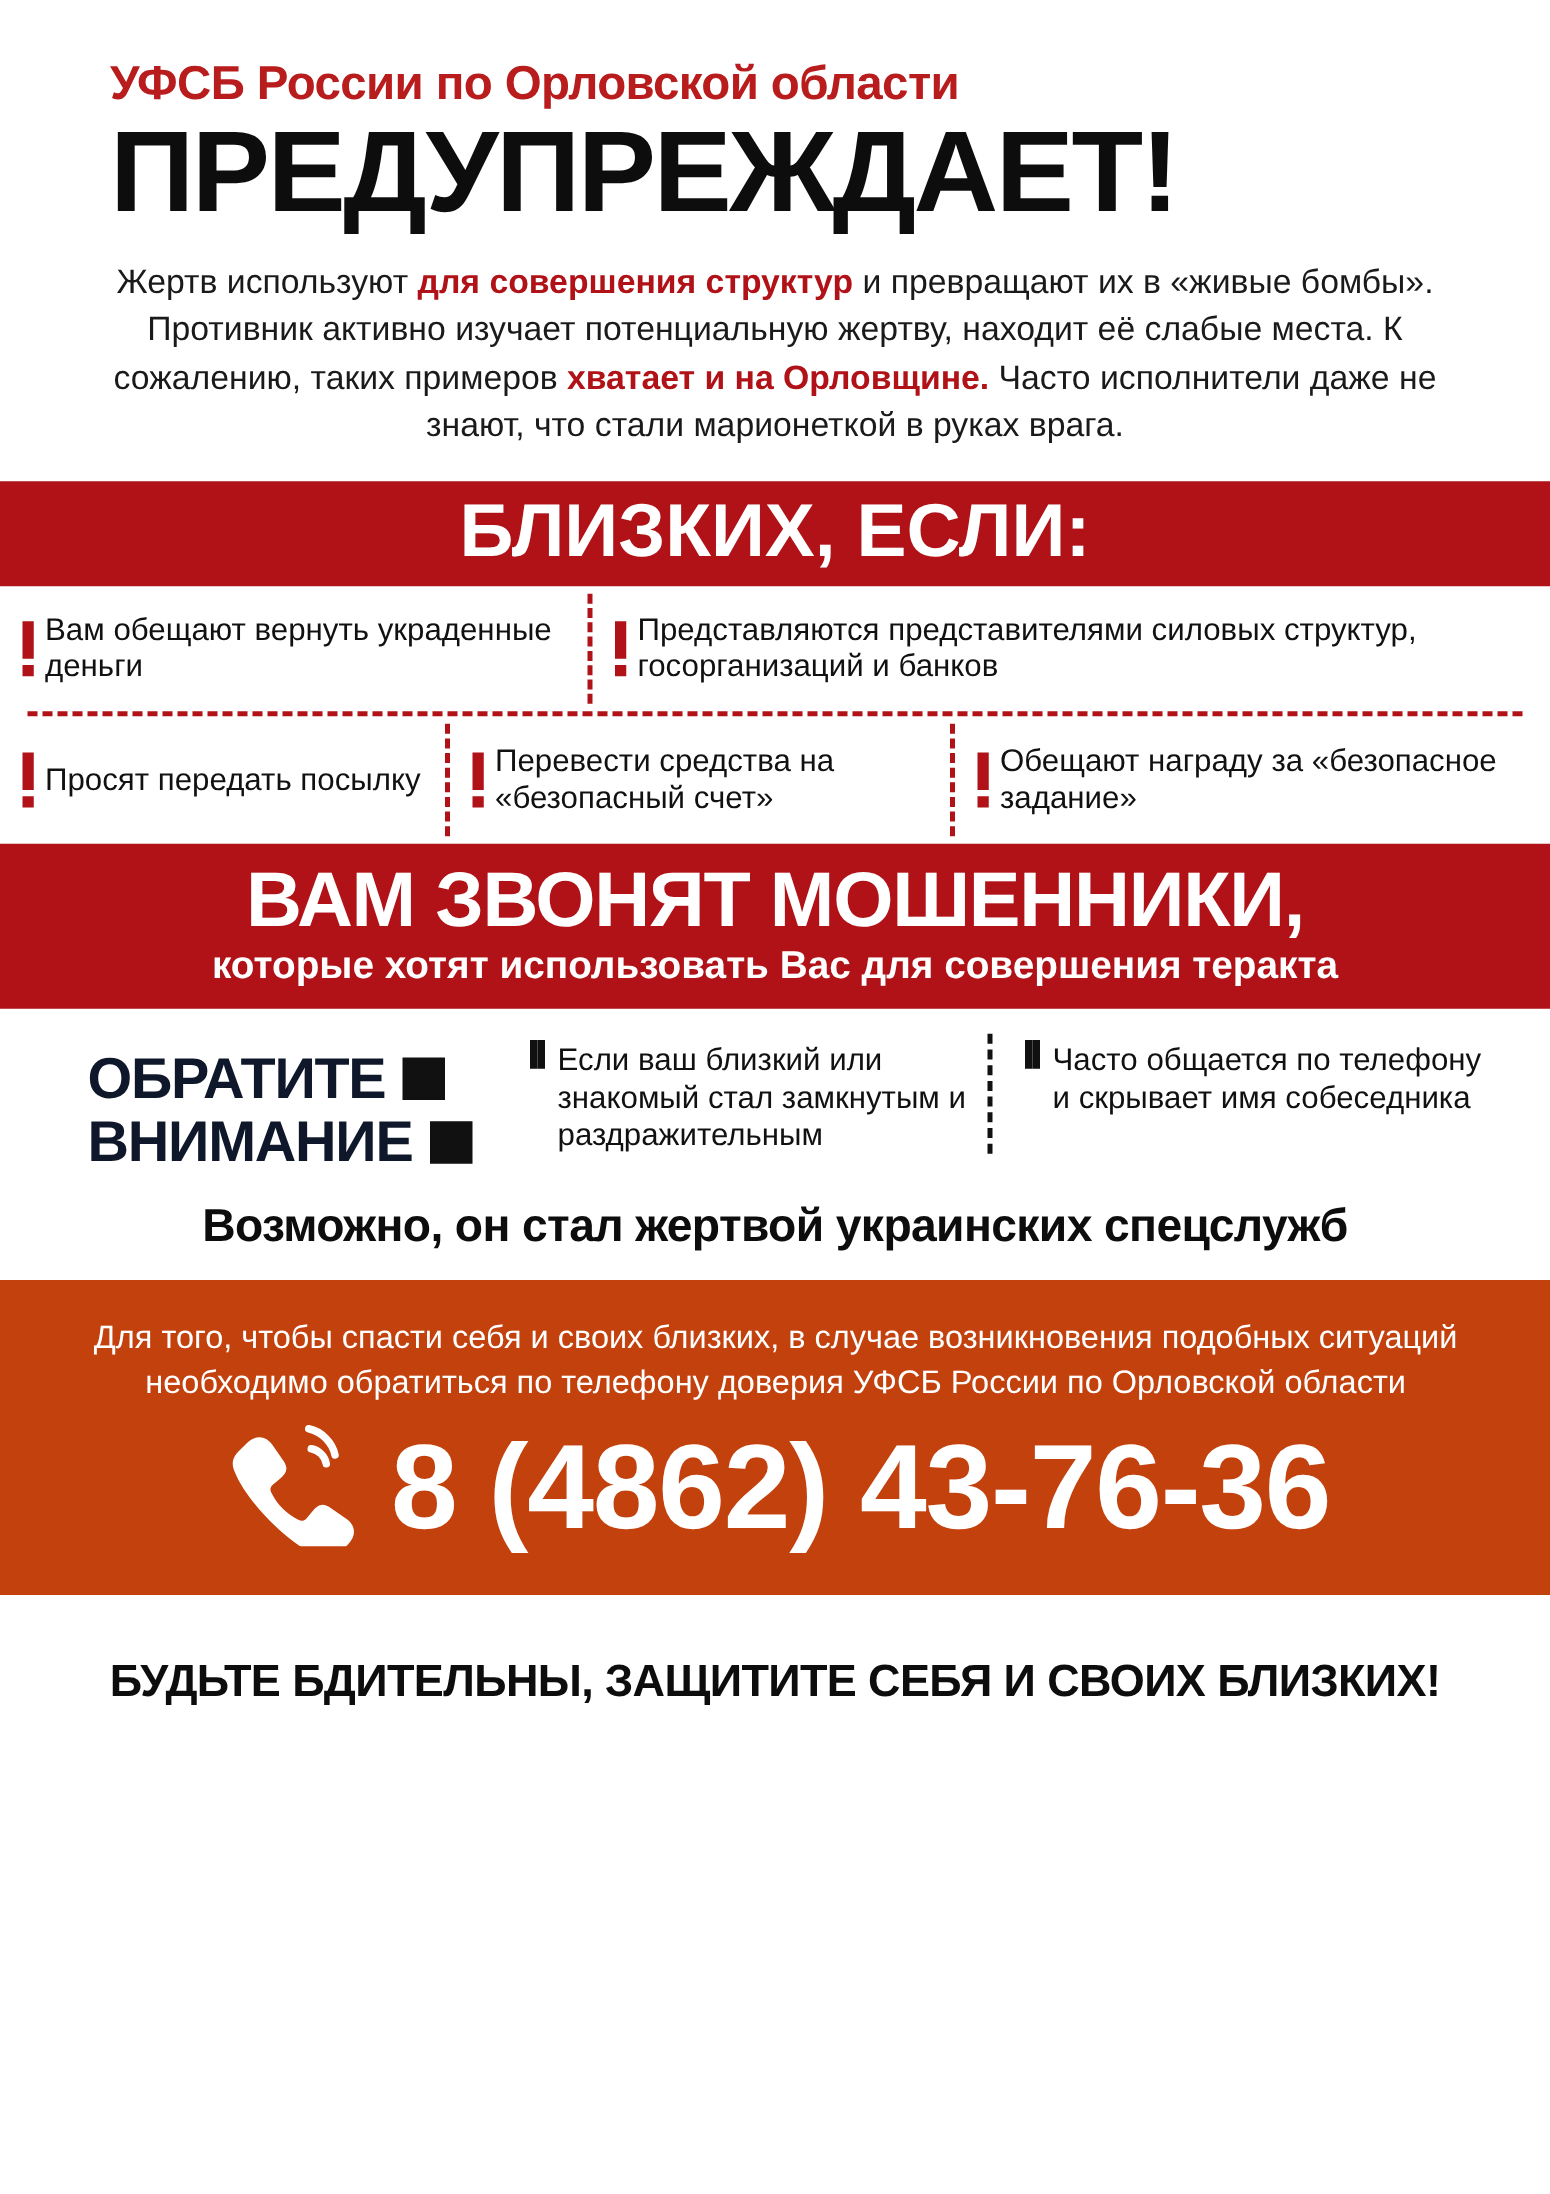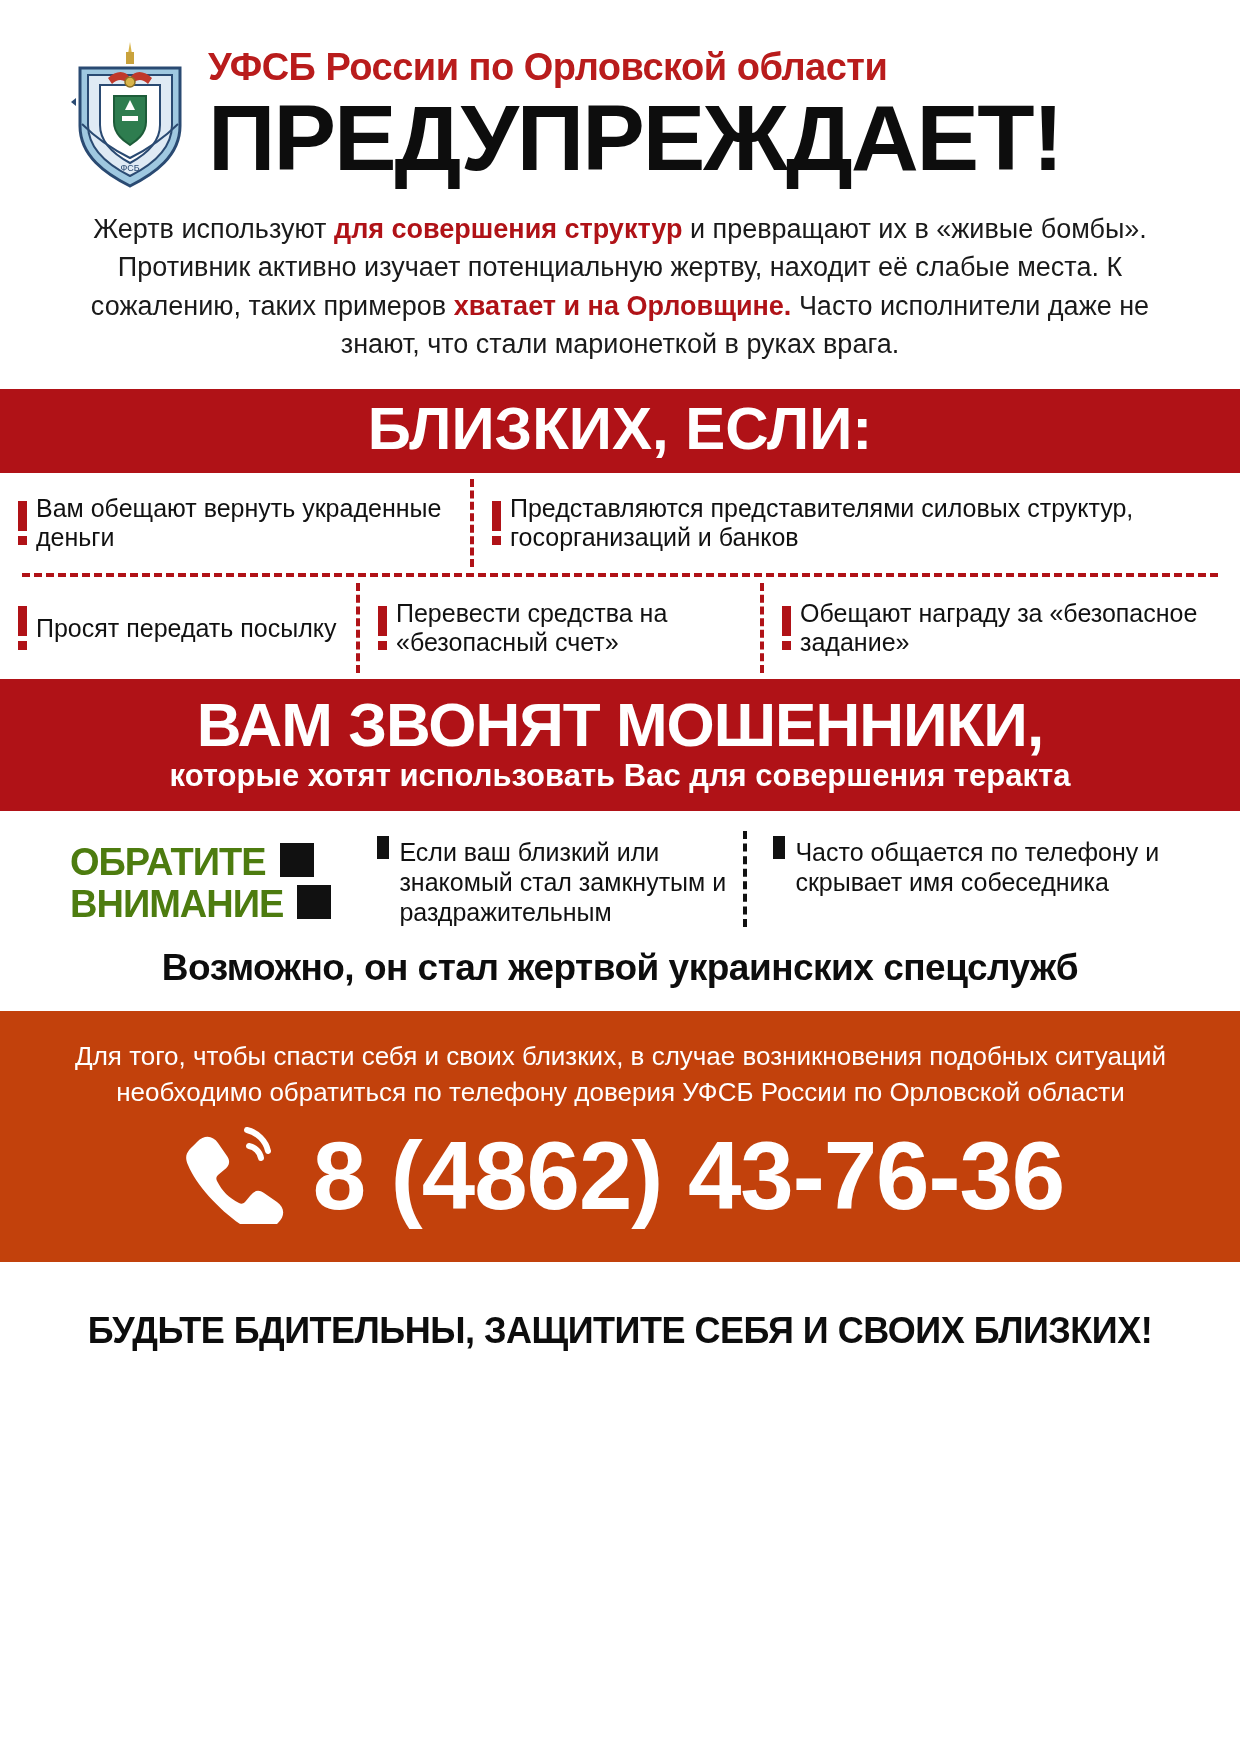--- a/index.html
+++ b/index.html
@@ -152,25 +152,25 @@
 
   
   .attention {
     display: flex;
     align-items: flex-start;
     padding: 26px 28px 0 70px;
     position: relative;
   }
   .att-title {
     flex: 0 0 auto;
-    font-size: 38px;
+    font-size: 46px;
     font-weight: bold;
     line-height: 1.12;
     letter-spacing: -1px;
-    color: #4d7c0f;
+    color: #0f172a;
     white-space: nowrap;
     padding-top: 4px;
   }
   .att-title .sq {
     display: inline-block;
     width: 34px;
     height: 34px;
     background: #111;
     vertical-align: -2px;
     margin-left: 14px;
@@ -258,37 +258,20 @@
     font-weight: bold;
     letter-spacing: -0.5px;
     padding: 48px 20px 0 20px;
     color: #0d0d0d;
   }
 </style>
 </head>
 <body>
 
 <div class="header">
-  <div class="emblem">
-    <svg width="120" height="150" viewBox="0 0 120 150" xmlns="http://www.w3.org/2000/svg">
-      <path d="M60 4 L58 16 L62 16 Z" fill="#d8b44a"></path>
-      <rect x="56" y="14" width="8" height="12" fill="#c9a23c"></rect>
-      <path d="M10 30 h100 v58 c0 30 -26 48 -50 60 c-24 -12 -50 -30 -50 -60 Z" fill="#9fc8e0" stroke="#2a4a72" stroke-width="3"></path>
-      <path d="M18 37 h84 v50 c0 25 -22 41 -42 51 c-20 -10 -42 -26 -42 -51 Z" fill="#dfeaf4" stroke="#2a4a72" stroke-width="2"></path>
-      <path d="M30 47 h60 v40 c0 19 -17 31 -30 38 c-13 -7 -30 -19 -30 -38 Z" fill="#ffffff" stroke="#2a4a72" stroke-width="2"></path>
-      <path d="M44 58 h32 v26 c0 12 -10 19 -16 23 c-6 -4 -16 -11 -16 -23 Z" fill="#2e7d4f" stroke="#1d5c39" stroke-width="2"></path>
-      <path d="M60 62 l5 10 h-10 Z" fill="#ffffff"></path>
-      <path d="M52 78 h16 v5 h-16 Z" fill="#ffffff"></path>
-      <path d="M38 40 c8 -8 18 -8 22 0 c4 -8 14 -8 22 0 l-4 6 c-6 -6 -13 -5 -18 2 c-5 -7 -12 -8 -18 -2 Z" fill="#c0392b"></path>
-      <circle cx="60" cy="44" r="5" fill="#d8b44a" stroke="#8c6f22" stroke-width="1.5"></circle>
-      <path d="M12 86 c16 16 32 26 48 34 c16 -8 32 -18 48 -34" fill="none" stroke="#2a4a72" stroke-width="2"></path>
-      <path d="M6 60 l-5 4 l5 4" fill="#2a4a72"></path>
-      <text x="60" y="133" font-size="9" text-anchor="middle" fill="#2a4a72" font-family="Liberation Sans">ФСБ</text>
-    </svg>
-  </div>
   <div class="header-text">
     <div class="org-line">УФСБ России по Орловской области</div>
     <div class="warn-line">ПРЕДУПРЕЖДАЕТ!</div>
   </div>
 </div>
 
 <div class="intro">
   <span>Жертв используют </span><b>для совершения структур</b><span> и превращают их в «живые бомбы». Противник активно изучает потенциальную жертву, находит её слабые места. К сожалению, таких примеров </span><b>хватает и на Орловщине.</b><span> Часто исполнители даже не знают, что стали марионеткой в руках врага.</span>
 </div>
 

